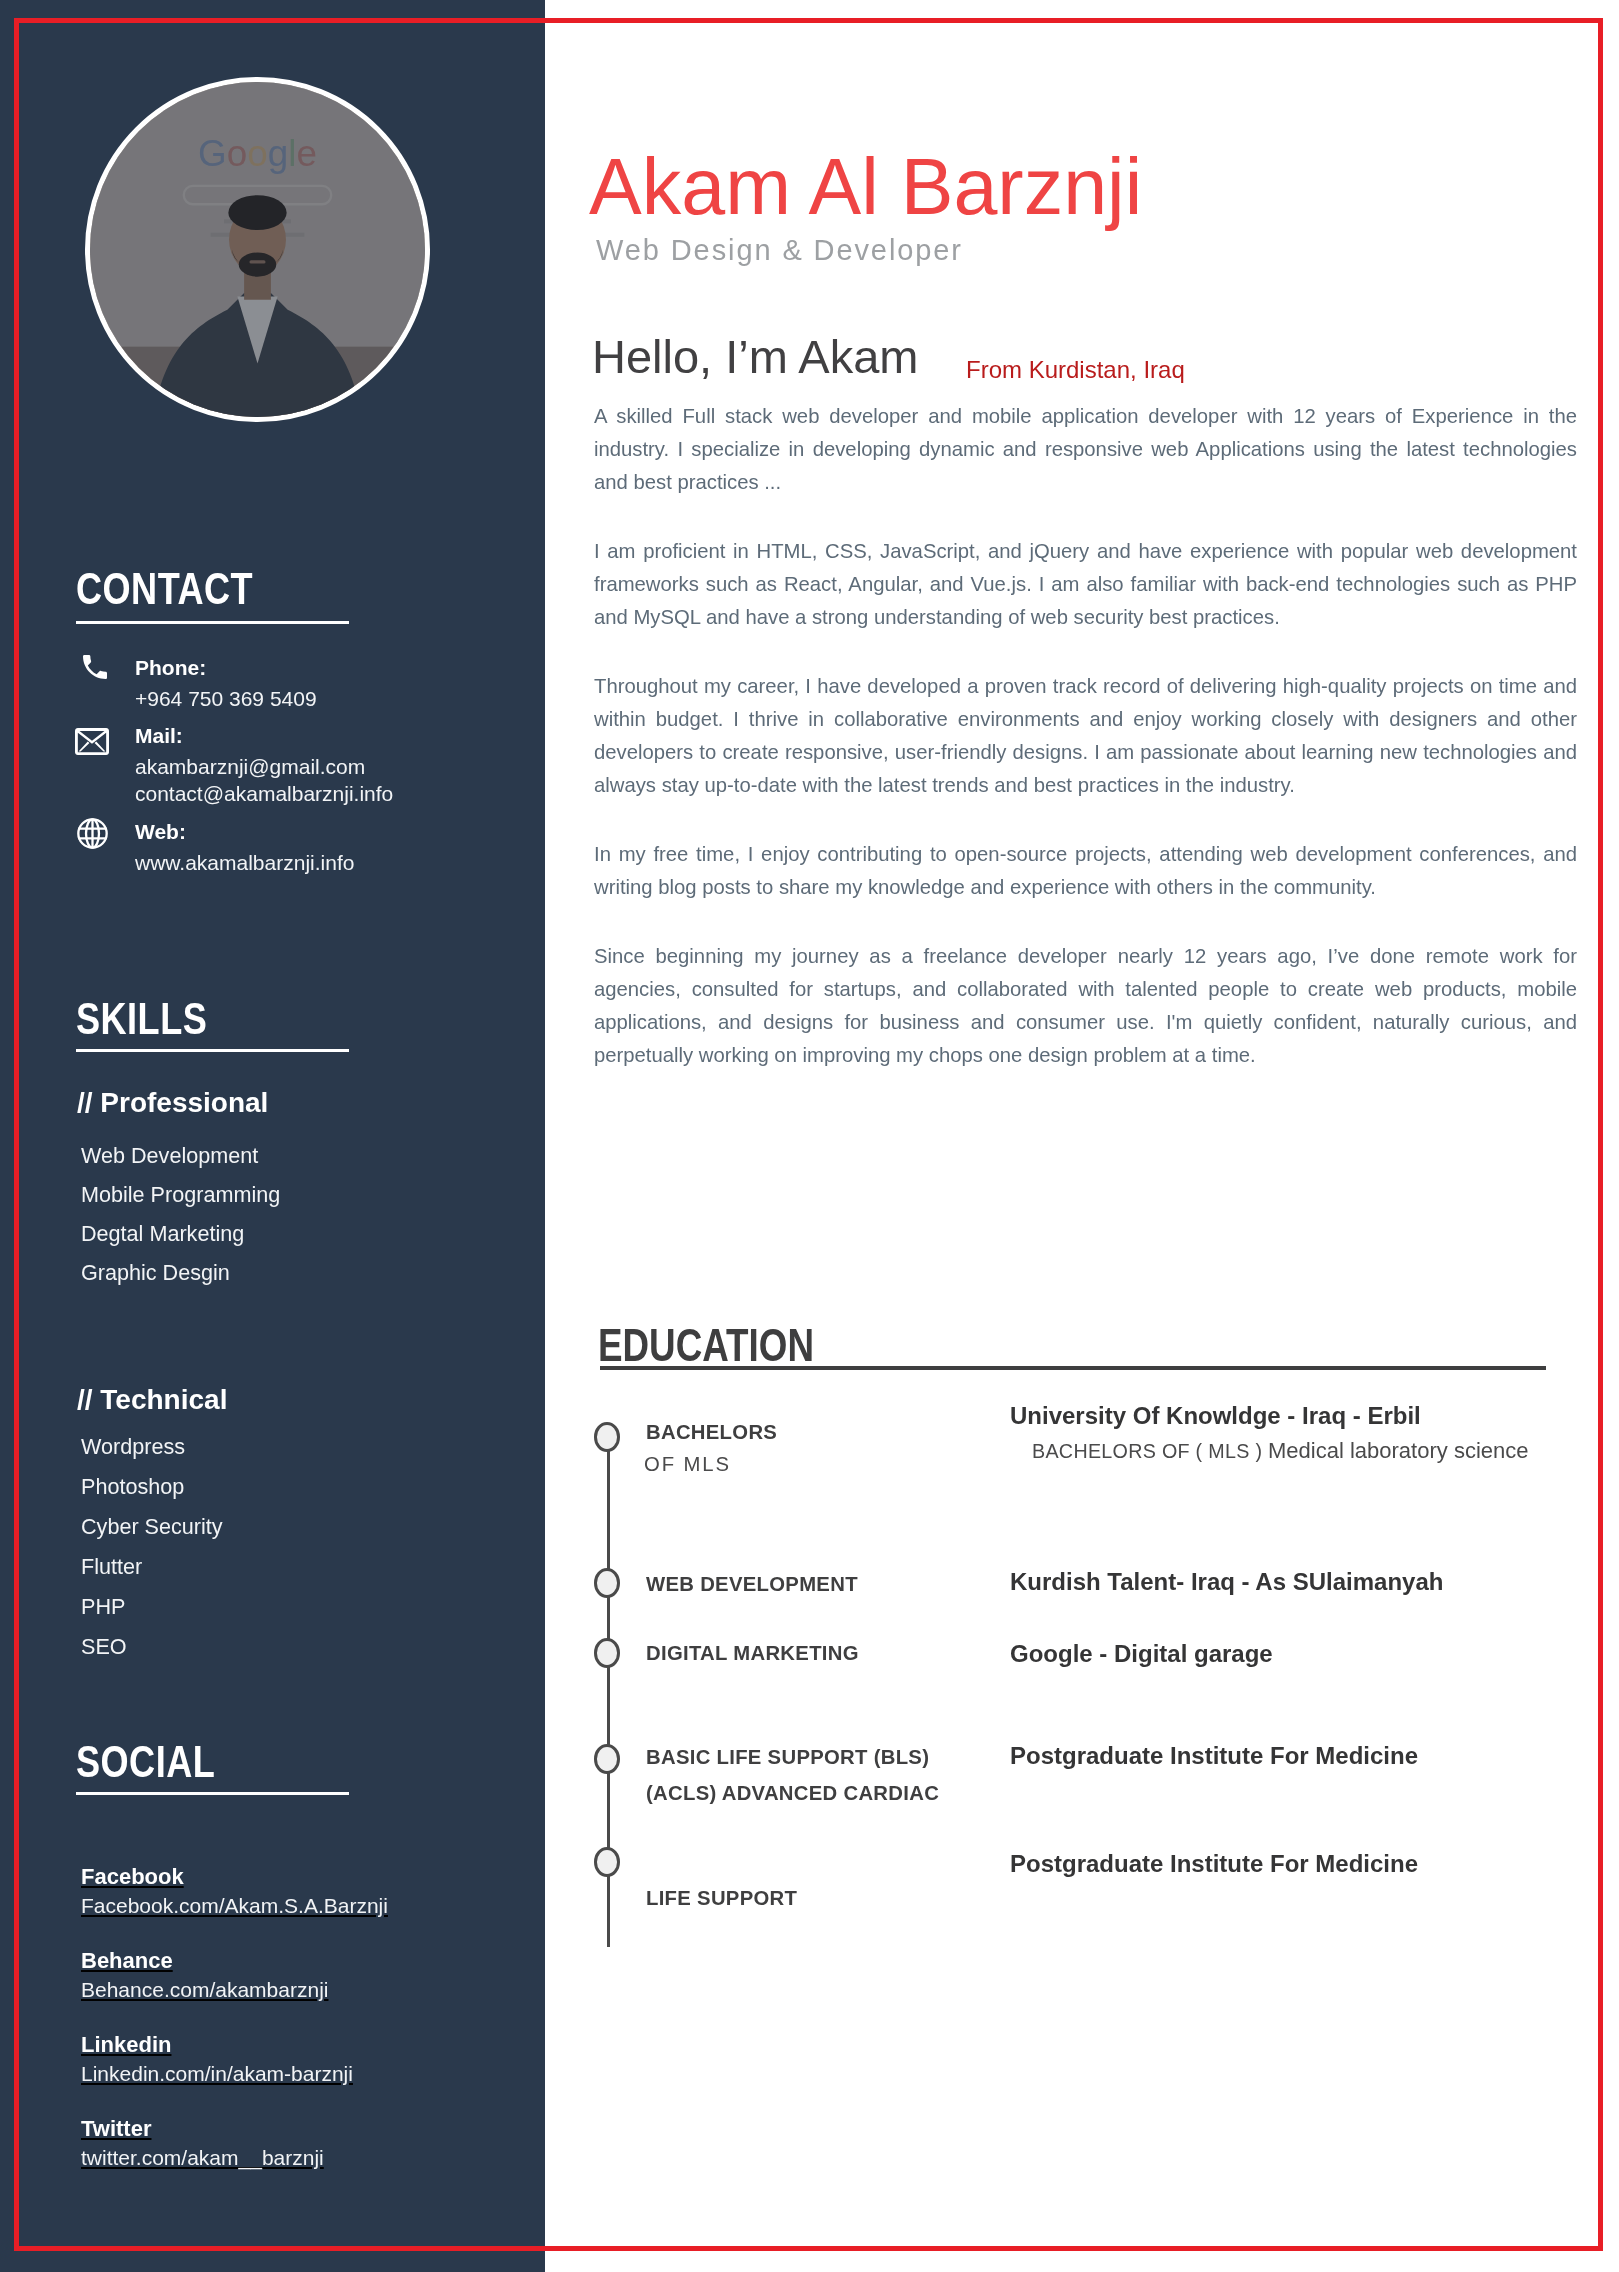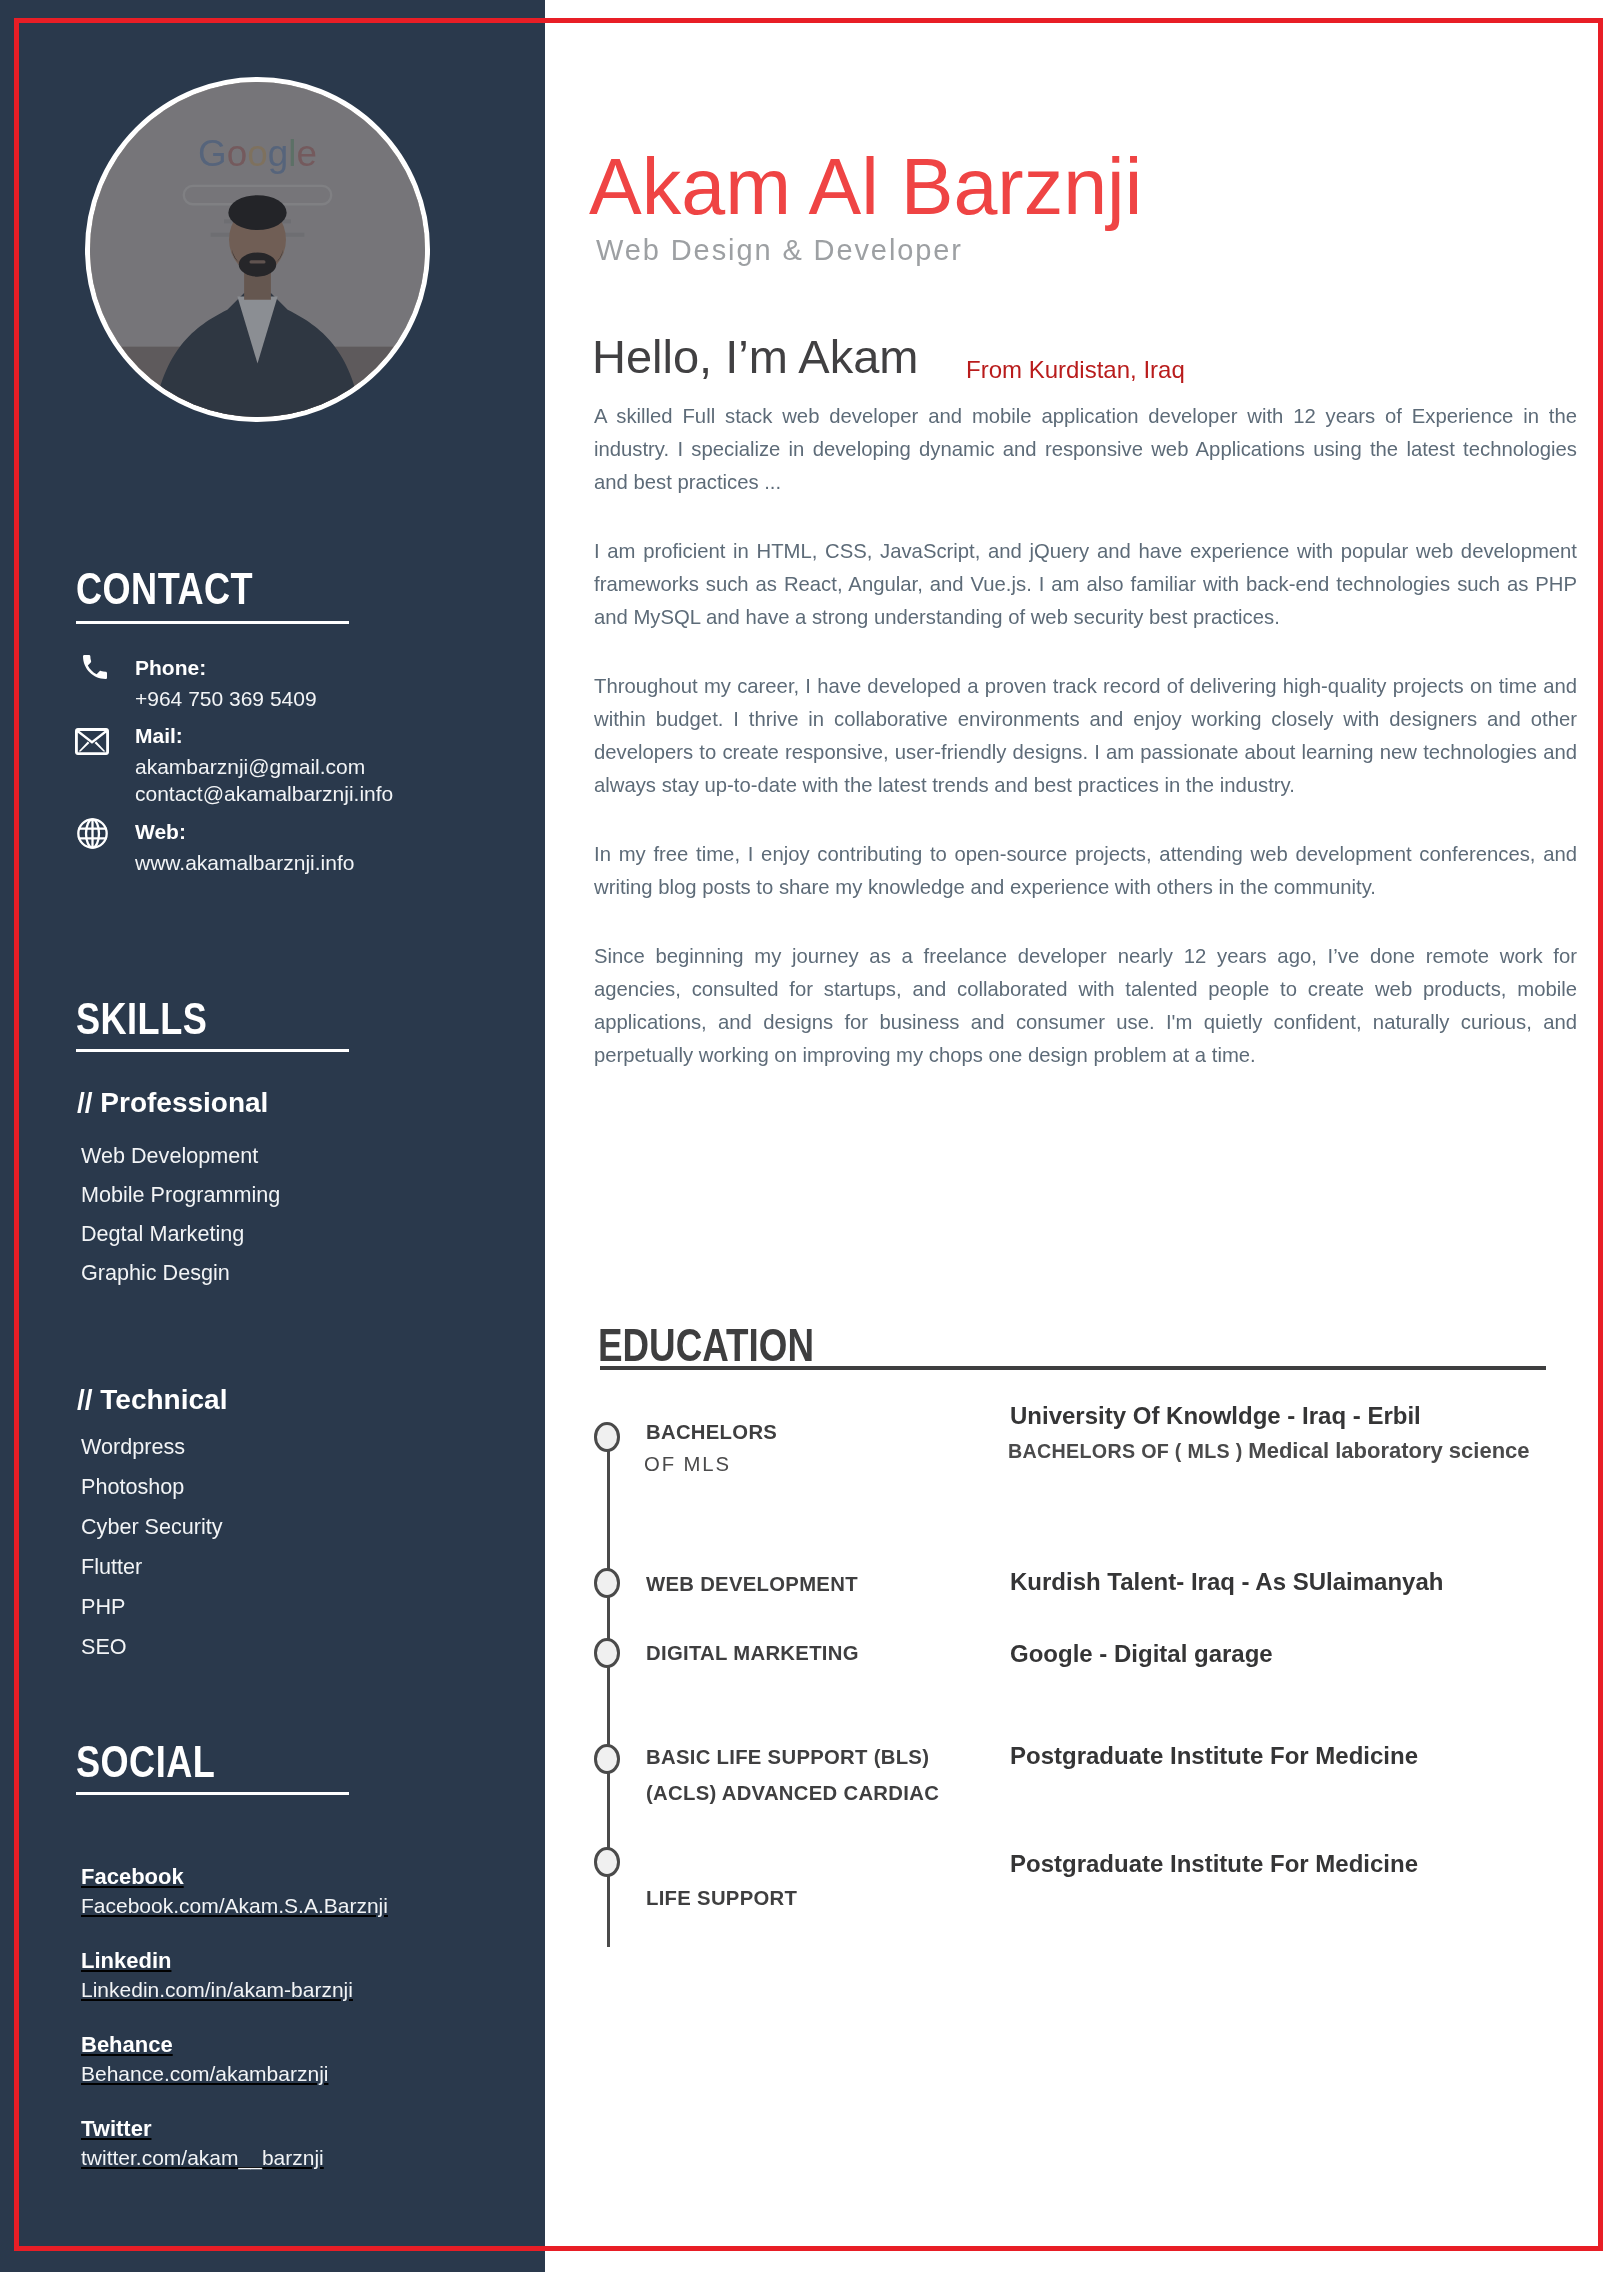--- a/index.html
+++ b/index.html
@@ -47,21 +47,21 @@
     transform:scaleX(0.8);transform-origin:left top;white-space:nowrap;}
   .edu-rule{position:absolute;left:600px;top:1366px;width:946px;height:3.8px;background:#3e3e3f;}
   .tl-line{position:absolute;left:607px;top:1436px;width:2.5px;height:511px;background:#4a4a4a;}
   .tl-dot{position:absolute;left:594px;width:20.3px;height:24px;border:3.8px solid #4a4a4a;
     border-radius:50%;background:#f0f0f0;box-sizing:content-box;}
   .edu-left{position:absolute;left:646px;font-size:20.3px;font-weight:bold;color:#3f3f40;
     letter-spacing:0.3px;white-space:nowrap;}
   .edu-left-sub{position:absolute;left:644px;font-size:20.3px;font-weight:normal;color:#4a4a4b;
     letter-spacing:1.9px;white-space:nowrap;}
   .edu-right{position:absolute;left:1010px;font-size:24px;font-weight:bold;color:#353536;white-space:nowrap;}
-  .edu-right-sub{position:absolute;left:1008px;white-space:nowrap;color:#4a4a4b;font-weight:bold;}
+  .edu-right-sub{position:absolute;left:1032px;white-space:nowrap;color:#4a4a4b;}
   .edu-right-sub .caps{font-size:19.7px;letter-spacing:0.3px;}
   .edu-right-sub .reg{font-size:22px;}
 </style>
 </head>
 <body>
 
 <div class="page">
 
   <div class="sidebar"></div>
 
@@ -143,26 +143,26 @@
 
   <div class="side-h" style="top:1737px;">SOCIAL</div>
   <div class="side-rule" style="top:1792px;"></div>
 
   <div class="social-list" style="top:1864px;">
     <div class="social-item">
       <div class="s-label">Facebook</div>
       <div class="s-value">Facebook.com/Akam.S.A.Barznji</div>
     </div>
     <div class="social-item">
+      <div class="s-label">Behance</div>
+      <div class="s-value">Behance.com/akambarznji</div>
+    </div>
+    <div class="social-item">
       <div class="s-label">Linkedin</div>
       <div class="s-value">Linkedin.com/in/akam-barznji</div>
-    </div>
-    <div class="social-item">
-      <div class="s-label">Behance</div>
-      <div class="s-value">Behance.com/akambarznji</div>
     </div>
     <div class="social-item">
       <div class="s-label">Twitter</div>
       <div class="s-value">twitter.com/akam__barznji</div>
     </div>
   </div>
 
   <div class="name">Akam Al Barznji</div>
   <div class="role">Web Design &amp; Developer</div>
   <div class="greeting">Hello, I’m Akam</div>

